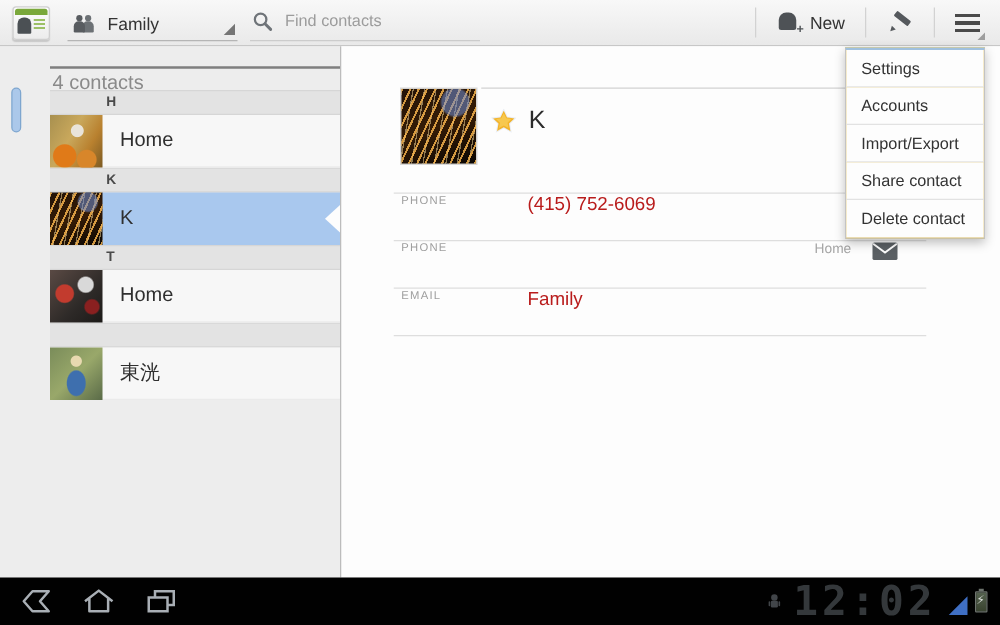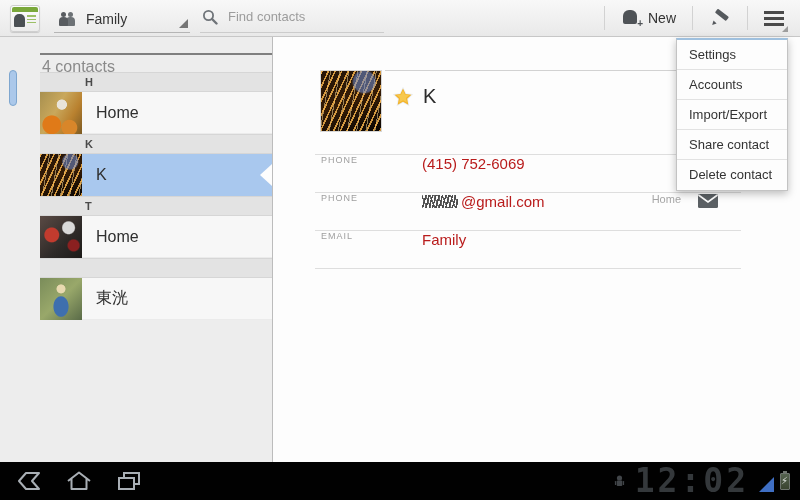--- a/index.html
+++ b/index.html
@@ -230,21 +230,20 @@
       </svg>
       <span class="detail-name">K</span>
     </div>
     <div class="fields" id="detail-fields">
         <div class="field-row">
           <span class="field-label">PHONE</span>
           <span class="field-value">(415) 752-6069</span>
         </div>
         <div class="field-row has-action">
           <span class="field-label">PHONE</span>
-          <span class="field-value"><span class="scribble"></span>@gmail.com</span>
           <span class="field-type">Home</span>
           <span class="field-action"><svg width="22" height="16" viewBox="0 0 22 16">
               <rect x="1" y="1" width="20" height="14" rx="1.5" fill="#5b6064"></rect>
               <path d="M1.5 2 L11 9 L20.5 2" fill="none" stroke="#fdfdfd" stroke-width="1.6"></path>
             </svg></span>
         </div>
         <div class="field-row">
           <span class="field-label">EMAIL</span>
           <span class="field-value">Family</span>
         </div>

